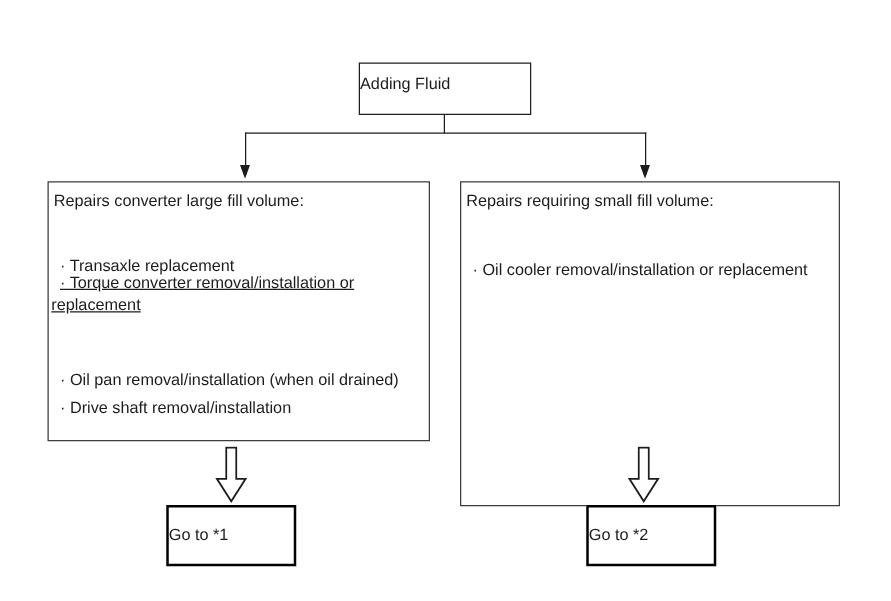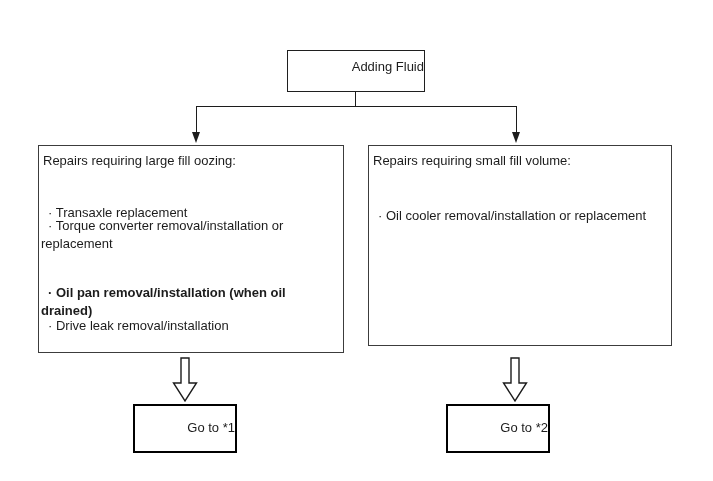--- a/index.html
+++ b/index.html
@@ -11,34 +11,34 @@
     color:#1c1c1c;
     font-size:13px;
     line-height:18px;
     overflow:hidden;
   }
   
   .node{position:absolute;background:#ffffff;box-sizing:border-box;}
   .root-box{
     left:287px;top:50px;width:138px;height:42px;
     border:1px solid #1f1f1f;
-    text-align:right;padding-top:7px;
+    text-align:left;padding-top:7px;
   }
   .big-box{border:1px solid #3c3c3c;}
   .big-box.left{left:38px;top:145px;width:306px;height:208px;}
-  .big-box.right{left:368px;top:145px;width:304px;height:201px;}
+  .big-box.right{left:368px;top:145px;width:304px;height:260px;}
   .box-title{position:absolute;top:6px;left:4px;right:2px;white-space:nowrap;}
   .bullet-item{position:absolute;left:2px;right:3px;text-indent:7px;}
   .goto-box{
     border:2px solid #000000;
     width:104px;height:49px;
-    text-align:right;padding-top:13px;
+    text-align:left;padding-top:13px;
   }
   .goto-box.left{left:133px;top:404px;}
-  .goto-box.right{left:446px;top:404px;}
+  .goto-box.right{left:469px;top:404px;}
   
   .line{position:absolute;background:#1c1c1c;}
   .arrow-head{
     position:absolute;width:0;height:0;
     border-left:4.5px solid transparent;
     border-right:4.5px solid transparent;
     border-top:11px solid #1c1c1c;
   }
   .block-arrow{position:absolute;width:30px;height:46px;}
   .block-arrow.left{left:170px;top:357px;}
@@ -54,25 +54,25 @@
   </div>
 
   <div class="line" style="left:355px;top:92px;width:1px;height:15px;"></div>
   <div class="line" style="left:196px;top:106px;width:321px;height:1px;"></div>
   <div class="line" style="left:196px;top:106px;width:1px;height:27px;"></div>
   <div class="arrow-head" style="left:192px;top:132px;"></div>
   <div class="line" style="left:516px;top:106px;width:1px;height:27px;"></div>
   <div class="arrow-head" style="left:512px;top:132px;"></div>
 
   <div class="node big-box left">
-    <div class="box-title">Repairs requiring large fill oozing:</div>
+    <div class="box-title">Repairs converter large fill volume:</div>
     <div class="bullet-item" style="top:38px;margin-top:20px;">· Transaxle replacement</div>
-    <div class="bullet-item" style="top:71px;">· Torque converter removal/installation or replacement</div>
-    <div class="bullet-item" style="top:138px;font-weight:bold;">· Oil pan removal/installation (when oil drained)</div>
-    <div class="bullet-item" style="top:171px;">· Drive leak removal/installation</div>
+    <div class="bullet-item" style="top:71px;text-decoration:underline;">· Torque converter removal/installation or replacement</div>
+    <div class="bullet-item" style="top:149px;">· Oil pan removal/installation (when oil drained)</div>
+    <div class="bullet-item" style="top:171px;">· Drive shaft removal/installation</div>
   </div>
 
   <div class="node big-box right">
     <div class="box-title">Repairs requiring small fill volume:</div>
     <div class="bullet-item" style="top:41px;margin-top:20px;">· Oil cooler removal/installation or replacement</div>
   </div>
 
   <svg class="block-arrow left" viewBox="0 0 30 46">
     <polygon points="11,1 19,1 19,26 26.5,26 15,44 3.5,26 11,26" fill="#ffffff" stroke="#1c1c1c" stroke-width="1.4"></polygon>
   </svg>

